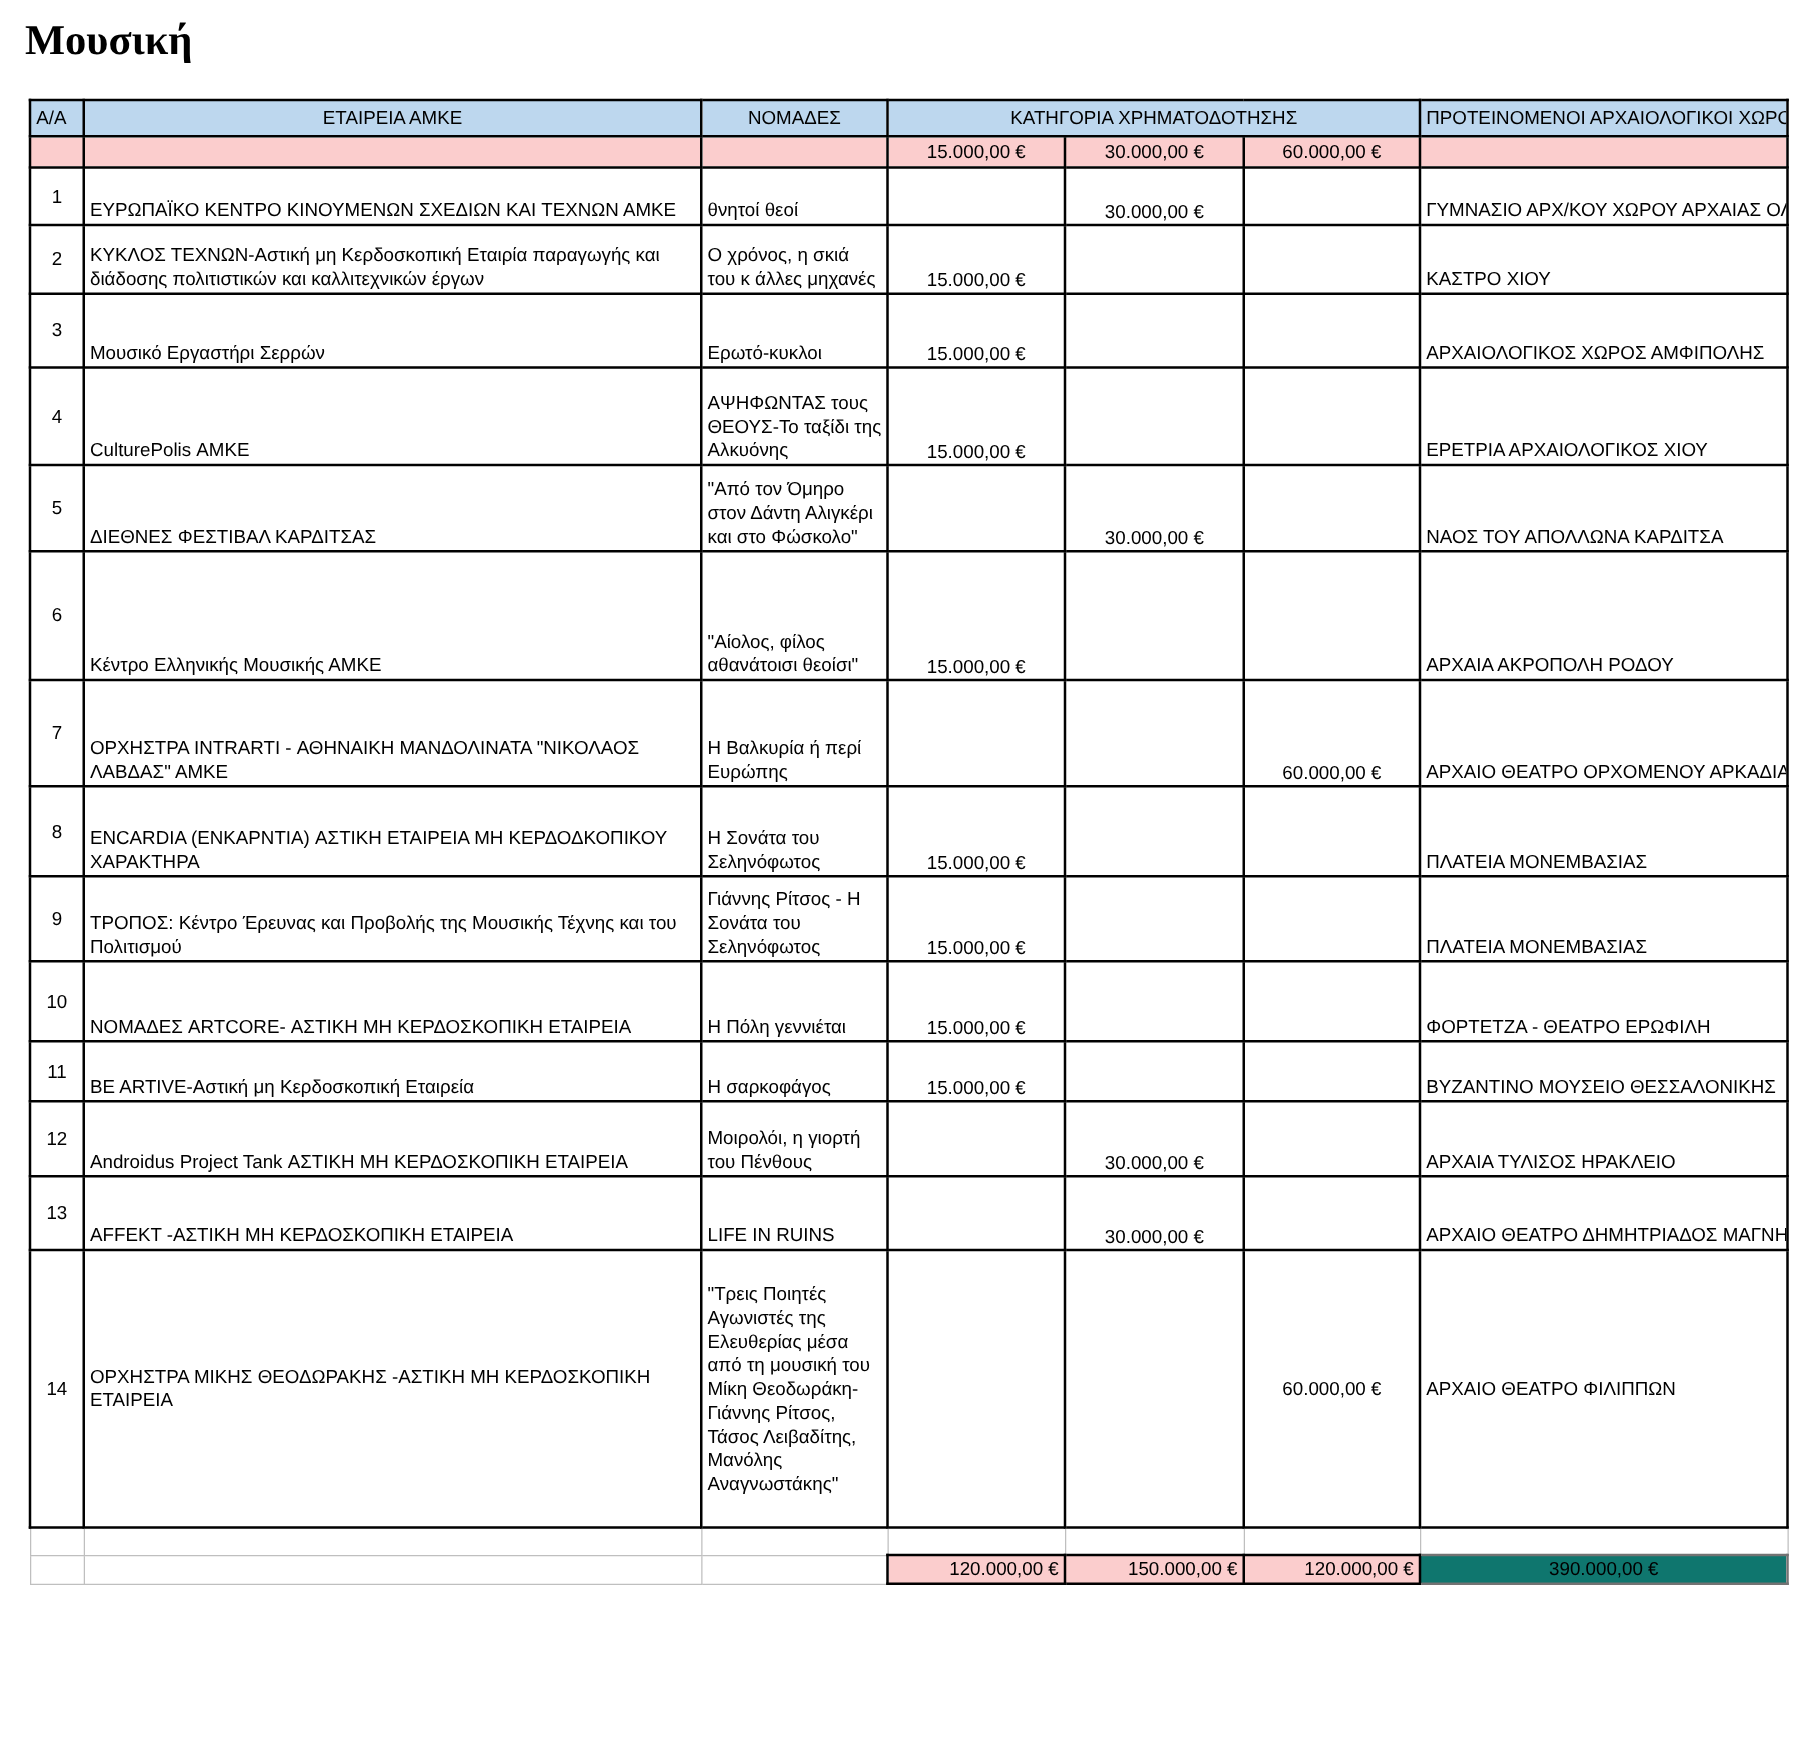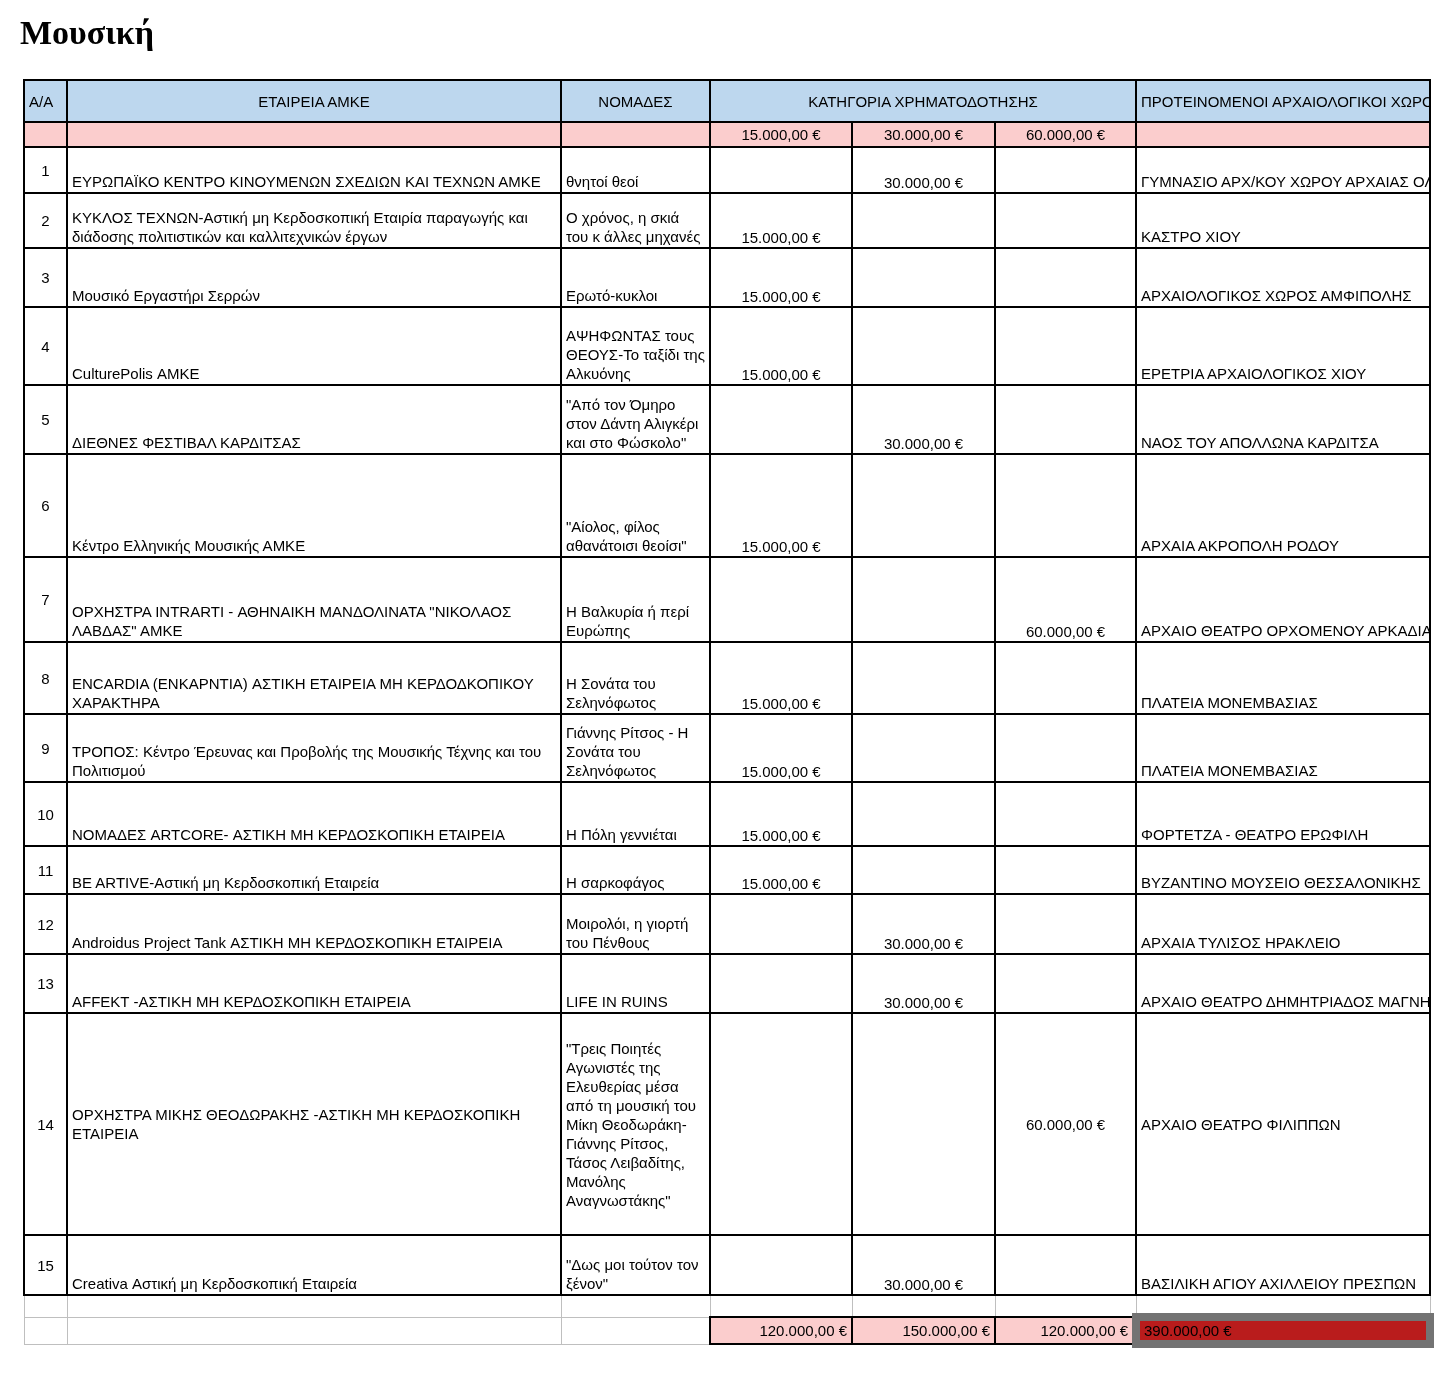--- a/index.html
+++ b/index.html
@@ -27,39 +27,39 @@
   .sub   { background:#FBCDCD; text-align:center; vertical-align:middle; }
   .left  { text-align:left; }
   .aa    { text-align:center; vertical-align:middle; }
   .org, .tit, .site { text-align:left; vertical-align:bottom; line-height:19px; padding-bottom:3px; }
   .site  { white-space:nowrap; }
   .sitehead { white-space:nowrap; }
   .amt   { text-align:center; vertical-align:bottom; padding-bottom:4px; }
   tr.spacer td { border:1px solid #bfbfbf; }
   td.lt  { border:1px solid #bfbfbf; }
   .totals td.tpink { background:#FBCDCD; border:2px solid #000; text-align:right; vertical-align:middle; }
-  .totals td.tblue { background:#b91c1c; border:8px solid #737373; text-align:left; vertical-align:middle; }
+  .totals td.tblue { background:#0f766e; border:2px solid #737373; text-align:center; vertical-align:middle; }
 </style>
 </head>
 <body>
 
 <h1 class="title">Μουσική</h1>
 
 <table class="grid">
   <colgroup>
     <col style="width:43px">
       <col style="width:494px">
       <col style="width:149px">
     <col style="width:142px">
       <col style="width:143px">
       <col style="width:141px">
     <col style="width:294px">
   </colgroup>
   <thead>
-    <tr style="height:42px">
+    <tr style="height:29px">
       <th class="head left">Α/Α</th>
       <th class="head">ΕΤΑΙΡΕΙΑ ΑΜΚΕ</th>
       <th class="head">ΝΟΜΑΔΕΣ</th>
       <th class="head" colspan="3">ΚΑΤΗΓΟΡΙΑ ΧΡΗΜΑΤΟΔΟΤΗΣΗΣ</th>
       <th class="head left sitehead">ΠΡΟΤΕΙΝΟΜΕΝΟΙ ΑΡΧΑΙΟΛΟΓΙΚΟΙ ΧΩΡΟΙ</th>
     </tr>
     <tr style="height:25px">
       <th class="sub"></th>
       <th class="sub"></th>
       <th class="sub"></th>
@@ -189,29 +189,20 @@
     </tr>
     <tr style="height:222px">
       <td class="aa">14</td>
       <td class="org" style="vertical-align:middle">ΟΡΧΗΣΤΡΑ ΜΙΚΗΣ ΘΕΟΔΩΡΑΚΗΣ -ΑΣΤΙΚΗ ΜΗ ΚΕΡΔΟΣΚΟΠΙΚΗ ΕΤΑΙΡΕΙΑ</td>
       <td class="tit" style="vertical-align:middle">"Τρεις Ποιητές Αγωνιστές της Ελευθερίας μέσα από τη μουσική του Μίκη Θεοδωράκη-Γιάννης Ρίτσος, Τάσος Λειβαδίτης, Μανόλης Αναγνωστάκης"</td>
       <td class="amt" style="vertical-align:middle"></td>
       <td class="amt" style="vertical-align:middle"></td>
       <td class="amt" style="vertical-align:middle">60.000,00 €</td>
       <td class="site" style="vertical-align:middle">ΑΡΧΑΙΟ ΘΕΑΤΡΟ ΦΙΛΙΠΠΩΝ</td>
     </tr>
-    <tr style="height:60px">
-      <td class="aa">15</td>
-      <td class="org">Creativa Αστική μη Κερδοσκοπική Εταιρεία</td>
-      <td class="tit">"Δως μοι τούτον τον ξένον"</td>
-      <td class="amt"></td>
-      <td class="amt">30.000,00 €</td>
-      <td class="amt"></td>
-      <td class="site">ΒΑΣΙΛΙΚΗ ΑΓΙΟΥ ΑΧΙΛΛΕΙΟΥ ΠΡΕΣΠΩΝ</td>
-    </tr>
     <tr class="spacer" style="height:22px">
       <td></td>
         <td></td>
         <td></td>
       <td></td>
         <td></td>
         <td></td>
       <td></td>
     </tr>
     <tr class="totals" style="height:23px">

